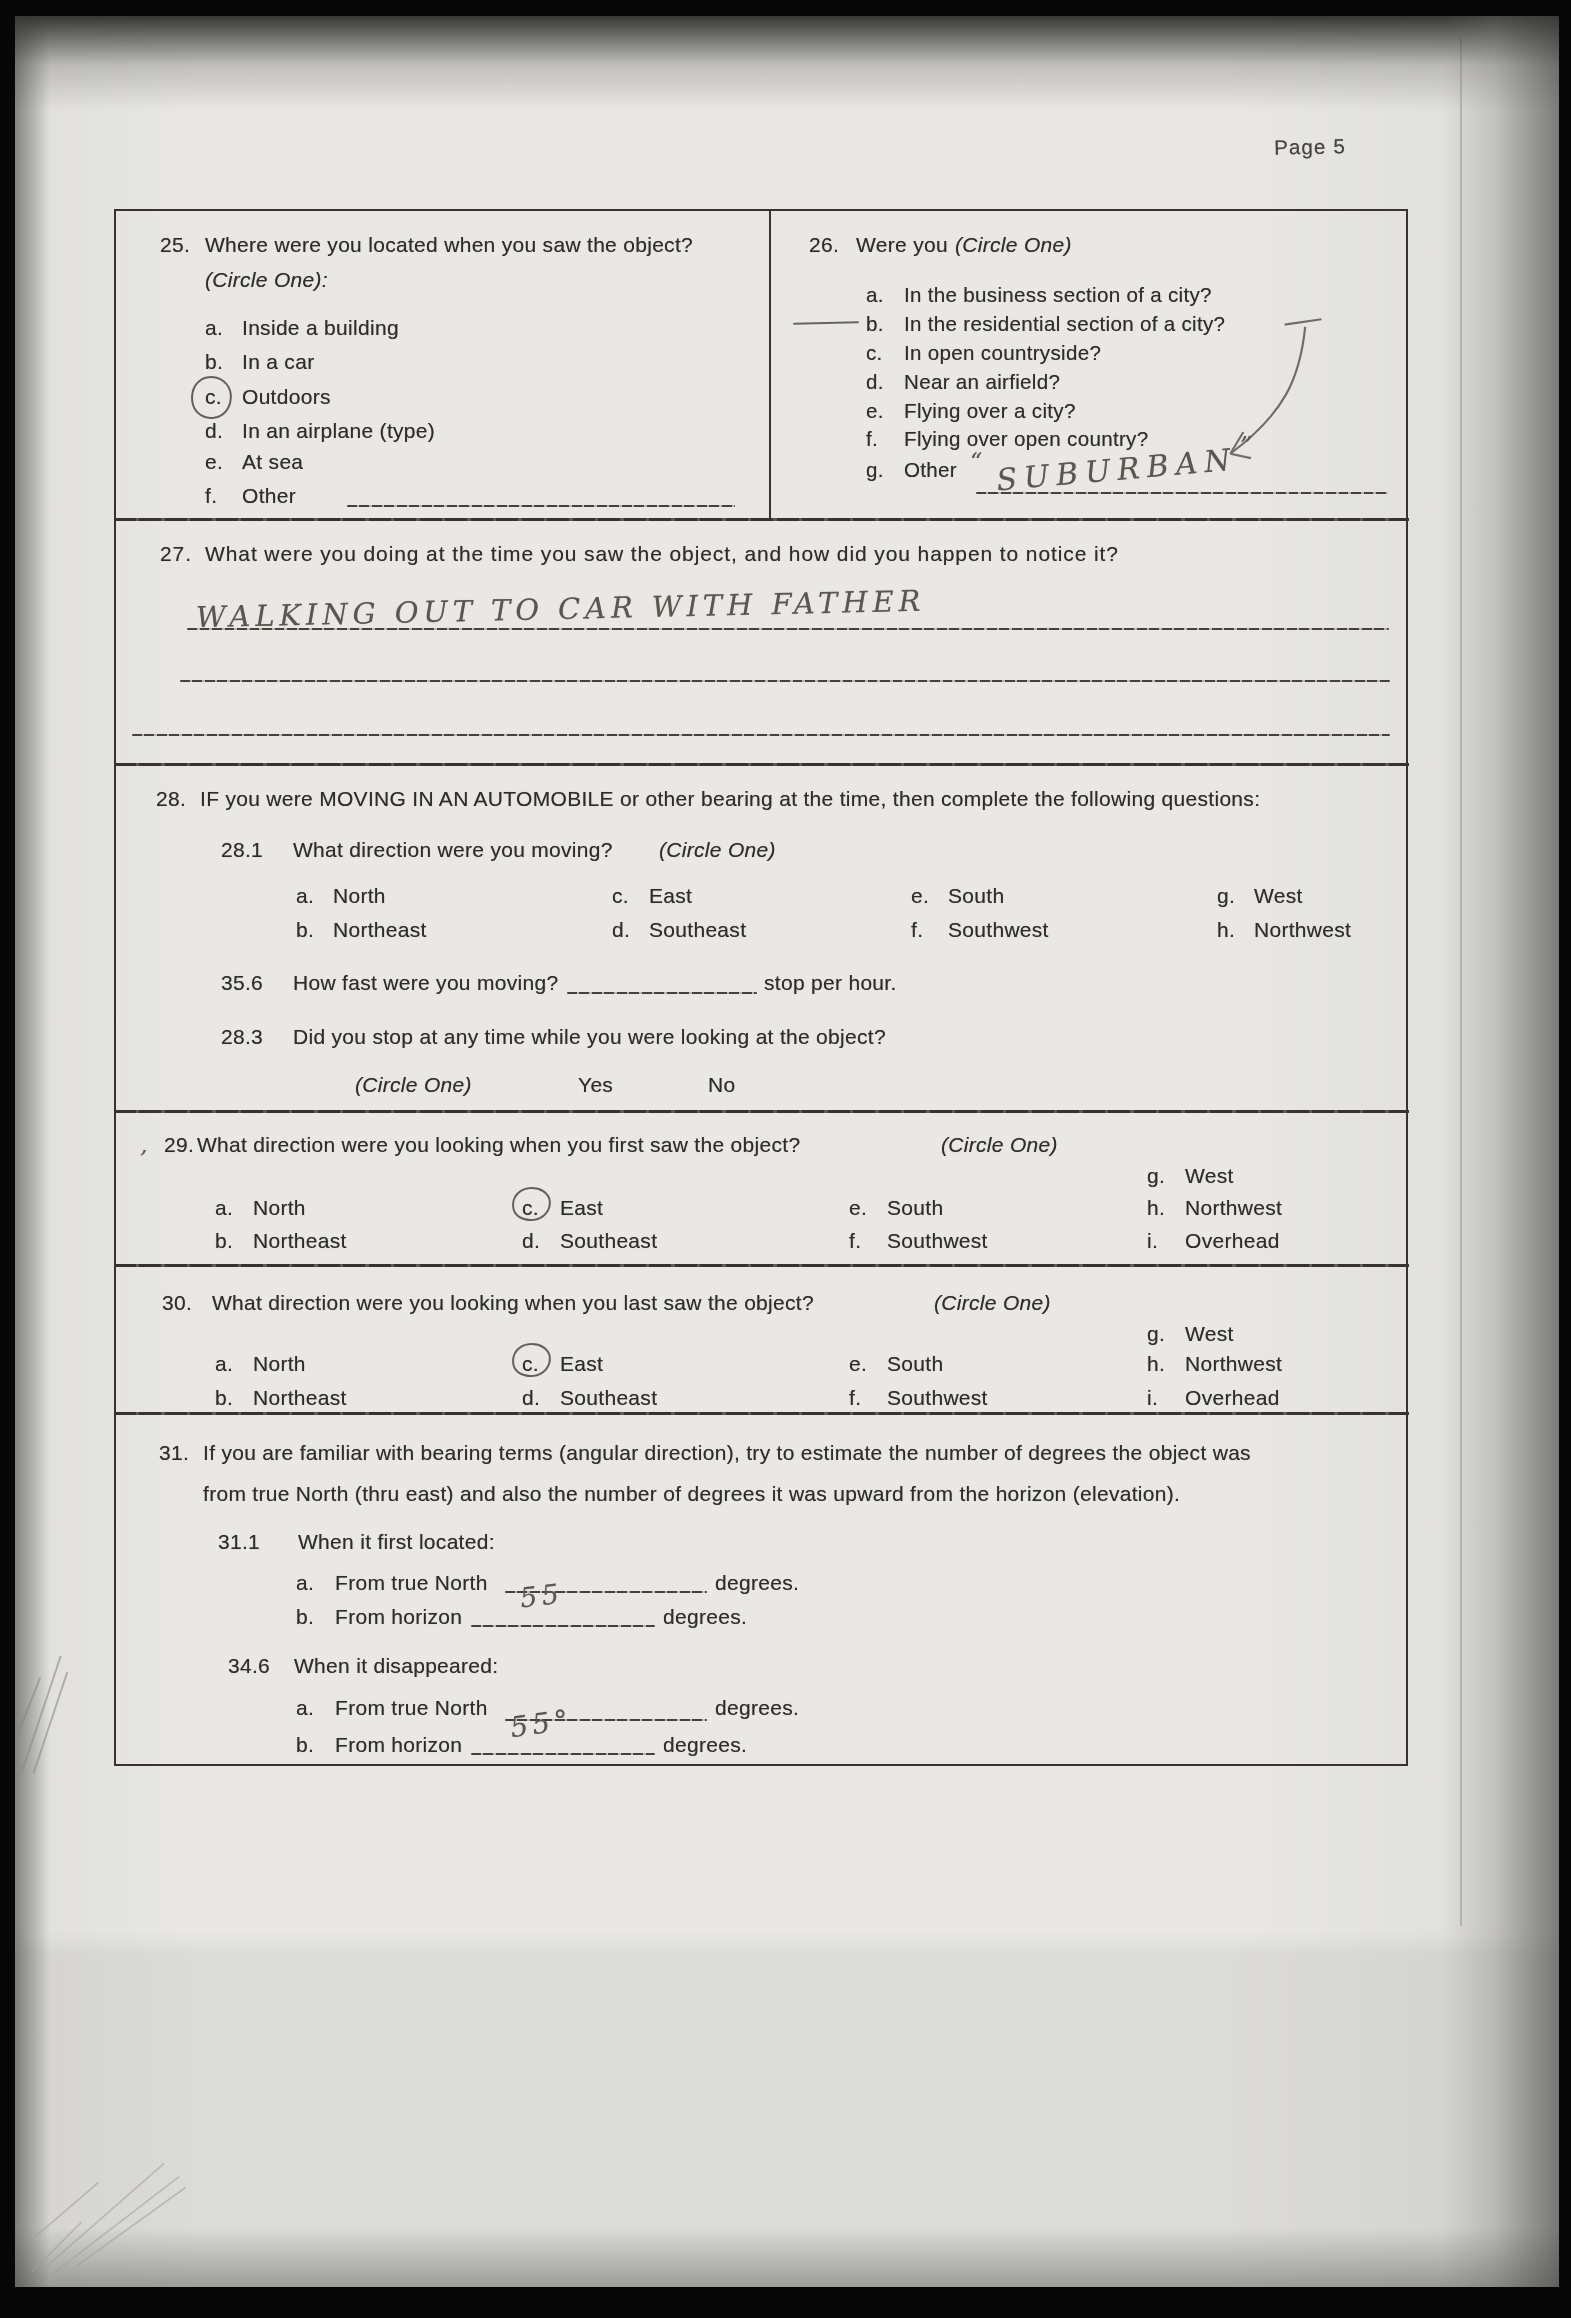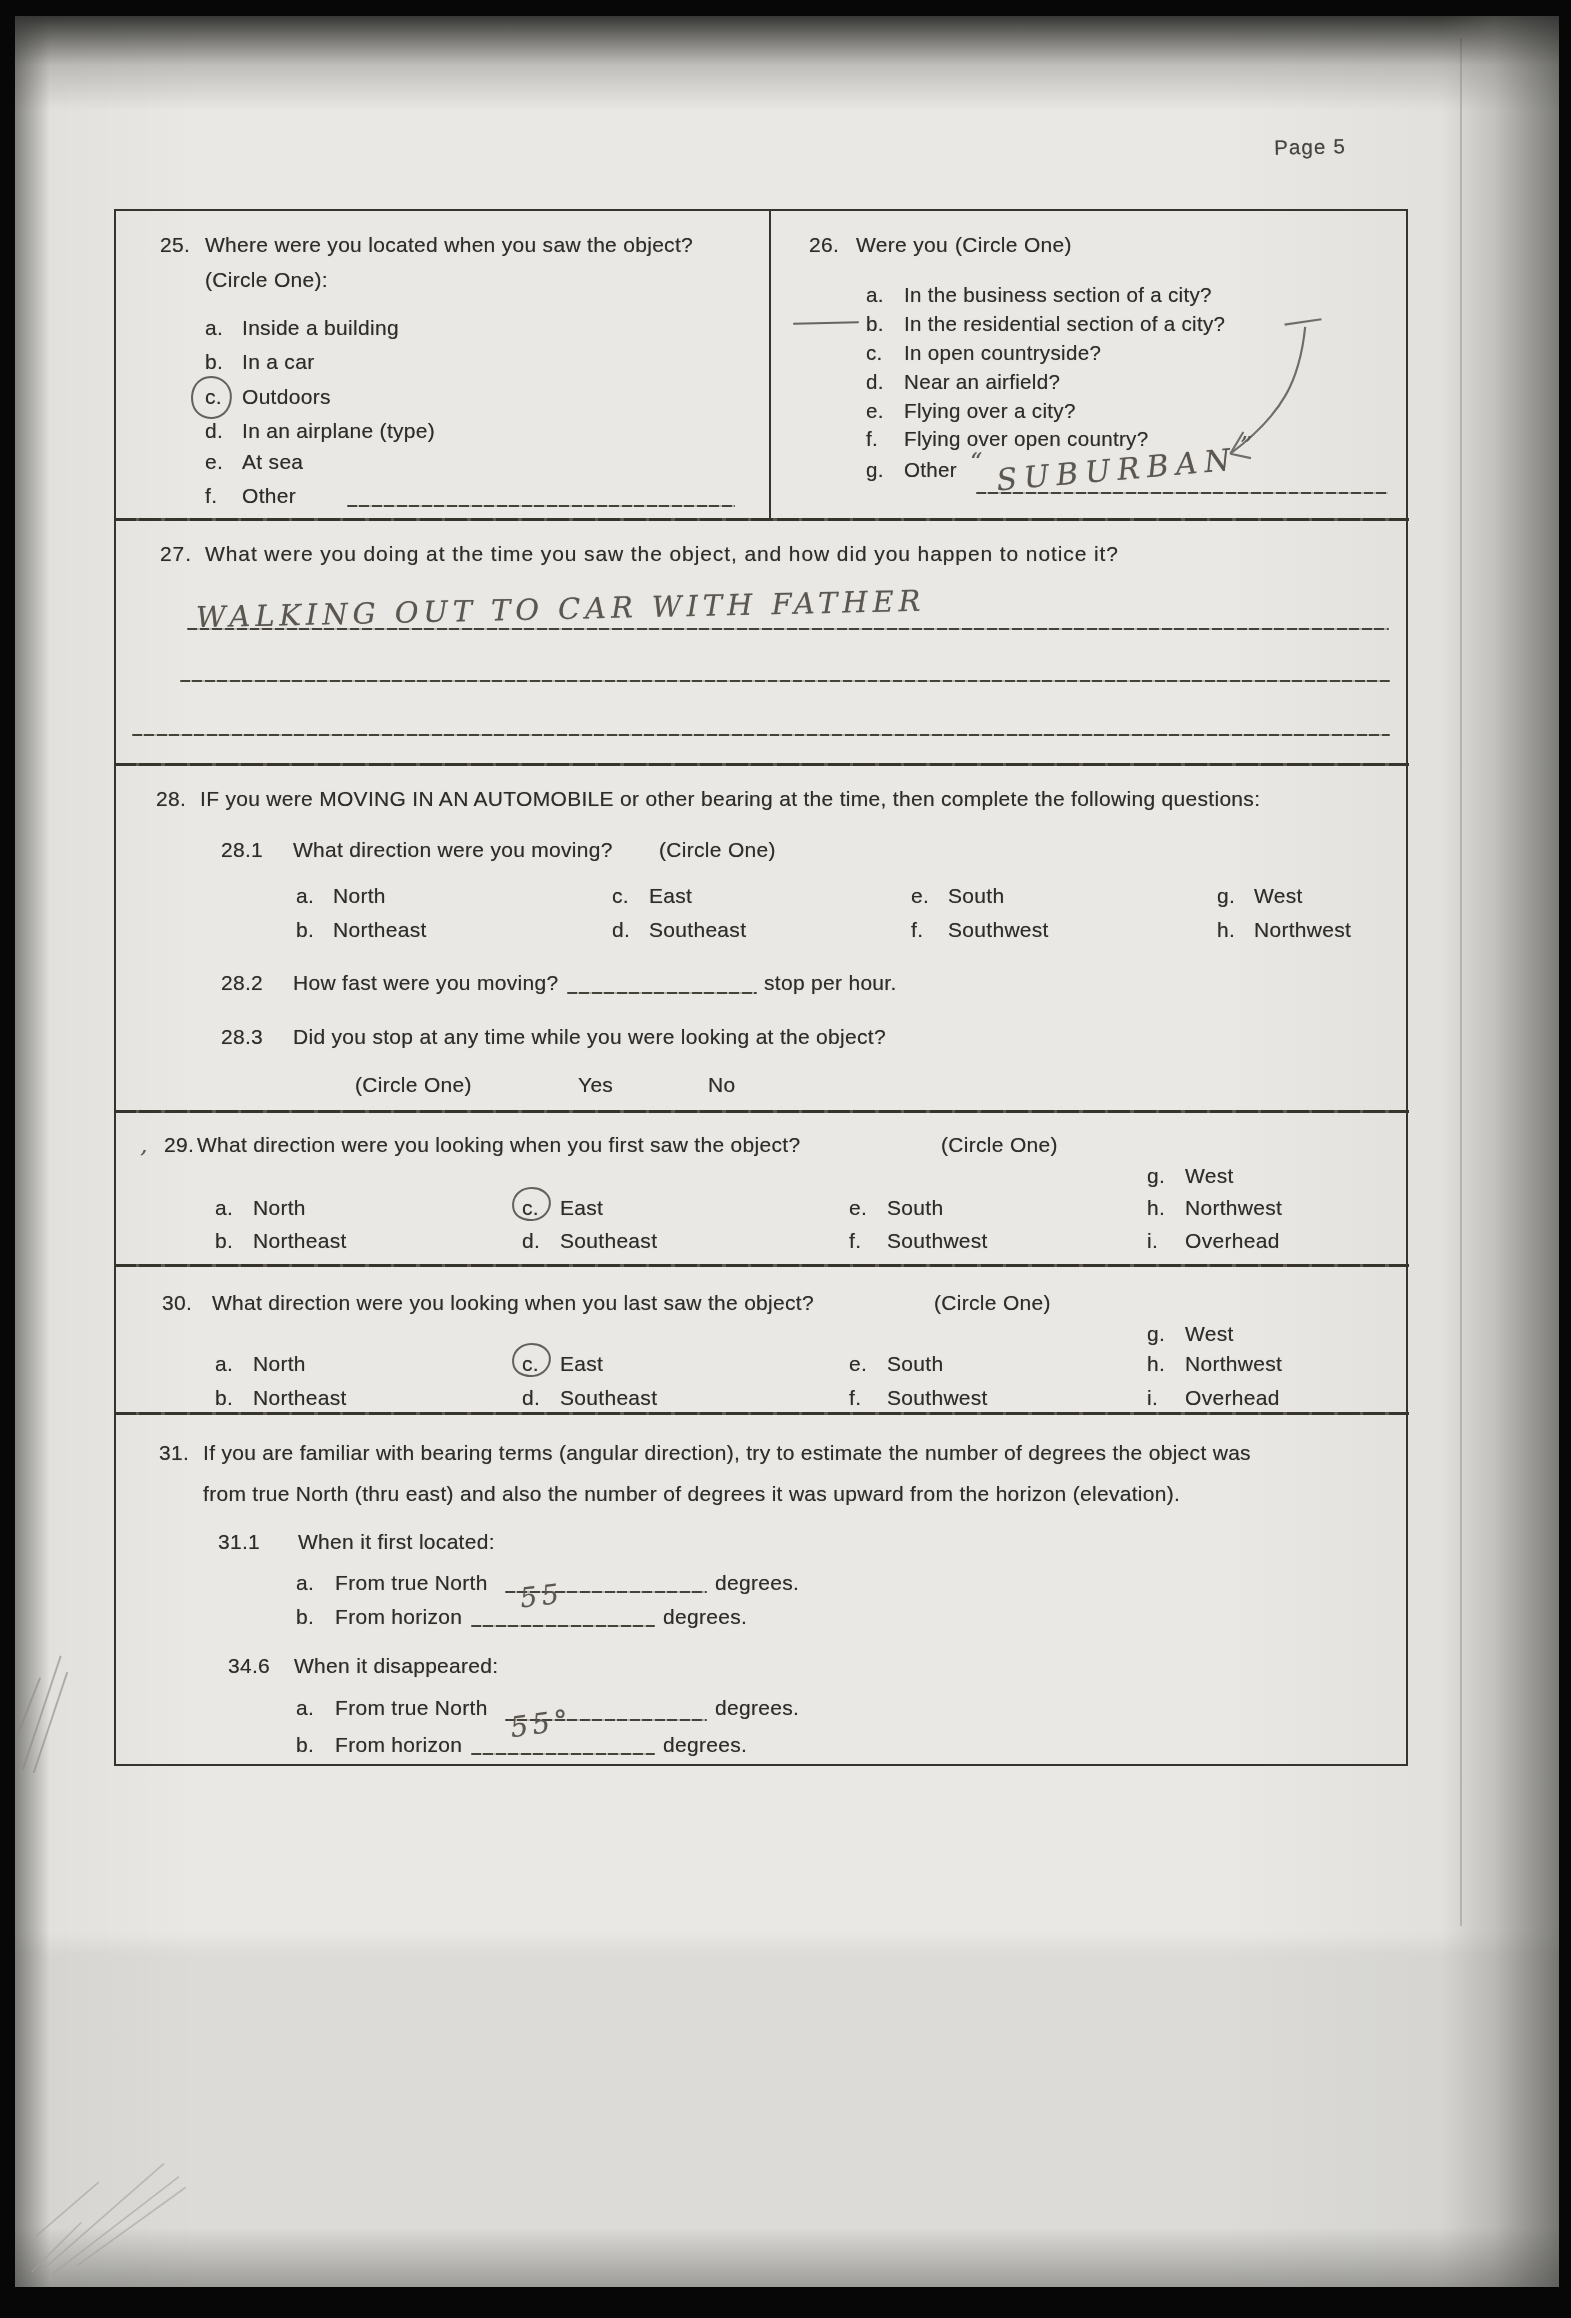--- a/index.html
+++ b/index.html
@@ -14,21 +14,21 @@
   .left-shade{position:absolute;left:0;top:0;width:35px;height:100%;
          background:linear-gradient(90deg,rgba(55,55,53,.55),rgba(0,0,0,0));}
   .bottom-shade{position:absolute;left:0;bottom:0;width:100%;height:60px;
          background:linear-gradient(0deg,rgba(62,62,60,.4),rgba(0,0,0,0));}
   .backing{position:absolute;left:0;top:1915px;width:100%;height:356px;
          background:linear-gradient(180deg,rgba(0,0,0,0),rgba(0,0,0,.055) 24.4px,rgba(0,0,0,.055));}
   .fold-line{position:absolute;left:1445px;top:22px;width:1.6px;height:1888px;background:rgba(98,98,94,.3);}
   .t{position:absolute;white-space:nowrap;font-size:21px;color:#2f2d2a;letter-spacing:0.3px;
      text-shadow:0 0 0.7px rgba(47,45,42,.55);}
   .sm{font-size:20.6px;}
-  .it{}
+  .it{font-style:italic;}
   .hw{position:absolute;white-space:nowrap;font-family:"DejaVu Serif",serif;font-style:italic;
       color:#5b5650;text-shadow:0 0 0.8px rgba(91,86,80,.45);}
   .blank{position:absolute;height:2.2px;border-radius:1.1px;
       background:repeating-linear-gradient(90deg,#454239 0 9.8px,rgba(69,66,57,.3) 9.8px 12.5px);}
   .formbox{position:absolute;left:114px;top:209px;width:1290px;height:1553px;border:2.7px solid #37342d;}
   .hr{position:absolute;left:114px;width:1295px;height:2.7px;
       background:repeating-linear-gradient(90deg,#37342d 0 22px,#5e5a51 22px 25.5px);}
   .vdiv{position:absolute;left:769px;top:210px;width:2.2px;height:309px;background:#37342d;}
   .circle{position:absolute;border:2.2px solid rgba(66,62,56,.8);
       border-radius:48% 52% 50% 50%/52% 48% 54% 46%;transform:rotate(-6deg);}
@@ -132,21 +132,21 @@
 
     <span class="t" style="left:296px;top:918px">b.</span>
     <span class="t" style="left:333px;top:918px">Northeast</span>
     <span class="t" style="left:612px;top:918px">d.</span>
     <span class="t" style="left:649px;top:918px">Southeast</span>
     <span class="t" style="left:911px;top:918px">f.</span>
     <span class="t" style="left:948px;top:918px">Southwest</span>
     <span class="t" style="left:1217px;top:918px">h.</span>
     <span class="t" style="left:1254px;top:918px">Northwest</span>
 
-    <span class="t" style="left:221px;top:971px">28.2</span>
+    <span class="t" style="left:221px;top:971px">35.6</span>
     <span class="t" style="left:293px;top:971px">How fast were you moving?</span>
     <div class="blank" style="left:567px;top:992px;width:190px"></div>
     <span class="t" style="left:764px;top:971px">stop per hour.</span>
 
     <span class="t" style="left:221px;top:1025px">28.3</span>
     <span class="t" style="left:293px;top:1025px">Did you stop at any time while you were looking at the object?</span>
     <span class="t it" style="left:355px;top:1073px">(Circle One)</span>
     <span class="t" style="left:578px;top:1073px">Yes</span>
     <span class="t" style="left:708px;top:1073px">No</span>
   </div>

